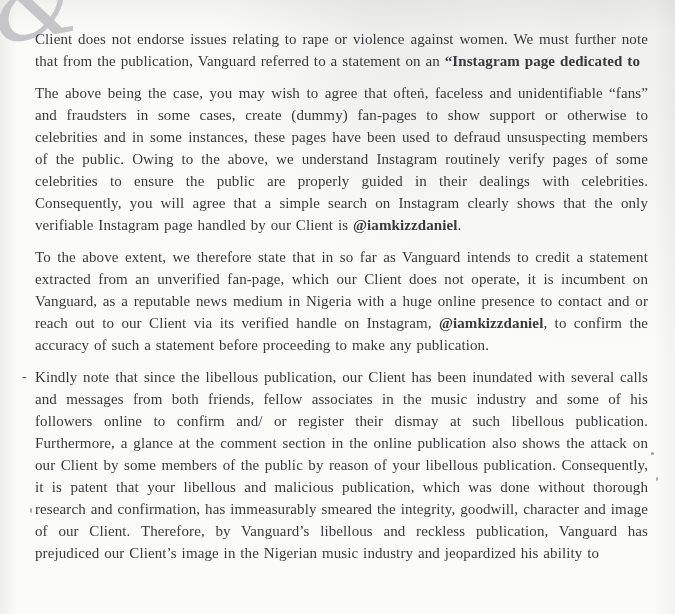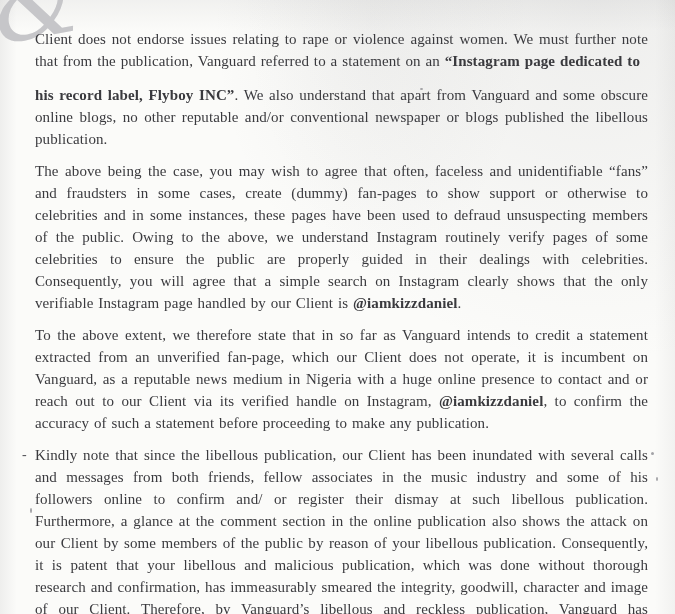--- a/index.html
+++ b/index.html
@@ -78,21 +78,20 @@
 <body>
 
 <div class="page">
 
   <div class="watermark">&amp;</div>
 
   <div class="content">
 
     <p class="para p1a"><span>Client does not endorse issues relating to rape or violence against women. We must further note that from the publication, Vanguard referred to a statement on an </span><span class="bold">“Instagram page dedicated to</span></p>
 
-    <p class="para p1b"><span class="bold">his record label, Flyboy INC”</span><span>. We also understand that apart from Vanguard and some obscure online blogs, no other reputable and/or conventional newspaper or blogs published the libellous publication.</span></p>
 
     <p class="para"><span>The above being the case, you may wish to agree that often, faceless and unidentifiable “fans” and fraudsters in some cases, create (dummy) fan-pages to show support or otherwise to celebrities and in some instances, these pages have been used to defraud unsuspecting members of the public. Owing to the above, we understand Instagram routinely verify pages of some celebrities to ensure the public are properly guided in their dealings with celebrities. Consequently, you will agree that a simple search on Instagram clearly shows that the only verifiable Instagram page handled by our Client is </span><span class="bold">@iamkizzdaniel</span><span>.</span></p>
 
     <p class="para"><span>To the above extent, we therefore state that in so far as Vanguard intends to credit a statement extracted from an unverified fan-page, which our Client does not operate, it is incumbent on Vanguard, as a reputable news medium in Nigeria with a huge online presence to contact and or reach out to our Client via its verified handle on Instagram, </span><span class="bold">@iamkizzdaniel</span><span>, to confirm the accuracy of such a statement before proceeding to make any publication.</span></p>
 
     <p class="para p4"><span class="bullet">-</span><span>Kindly note that since the libellous publication, our Client has been inundated with several calls and messages from both friends, fellow associates in the music industry and some of his followers online to confirm and/ or register their dismay at such libellous publication. Furthermore, a glance at the comment section in the online publication also shows the attack on our Client by some members of the public by reason of your libellous publication. Consequently, it is patent that your libellous and malicious publication, which was done without thorough research and confirmation, has immeasurably smeared the integrity, goodwill, character and image of our Client. Therefore, by Vanguard’s libellous and reckless publication, Vanguard has prejudiced our Client’s image in the Nigerian music industry and jeopardized his ability to</span></p>
 
   </div>
 
   <div class="artifact-dot dot-a"></div>

